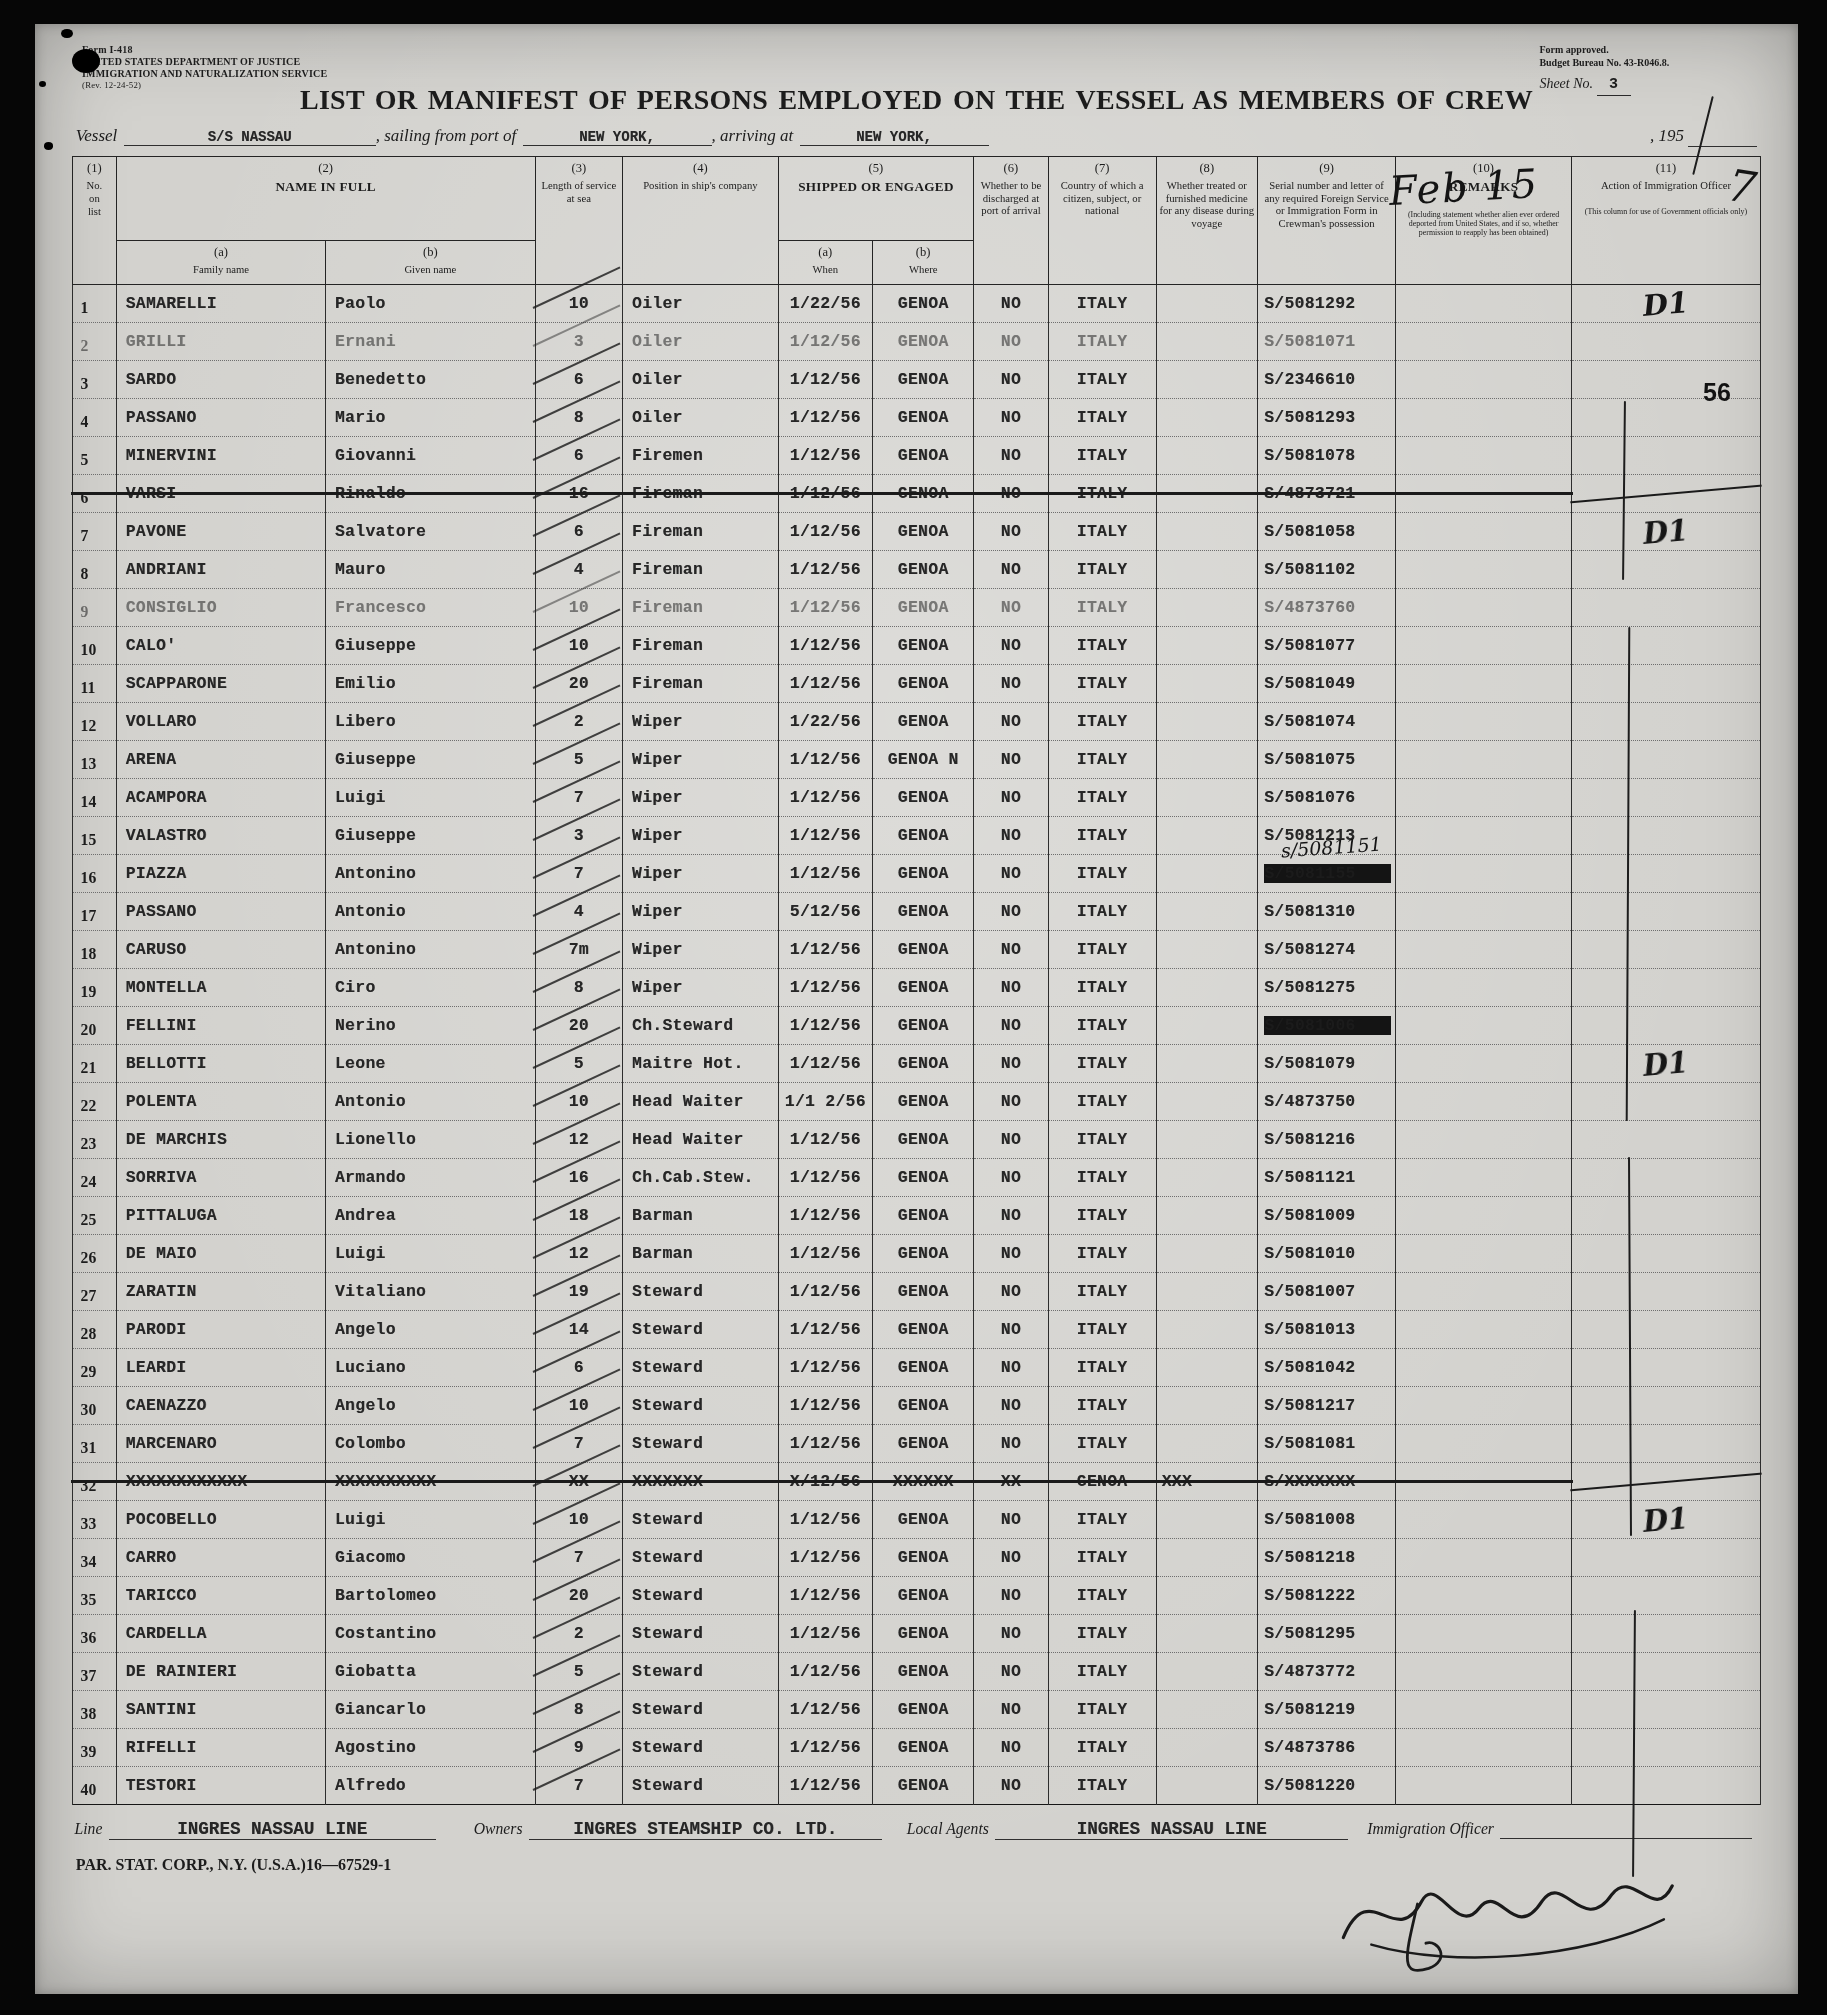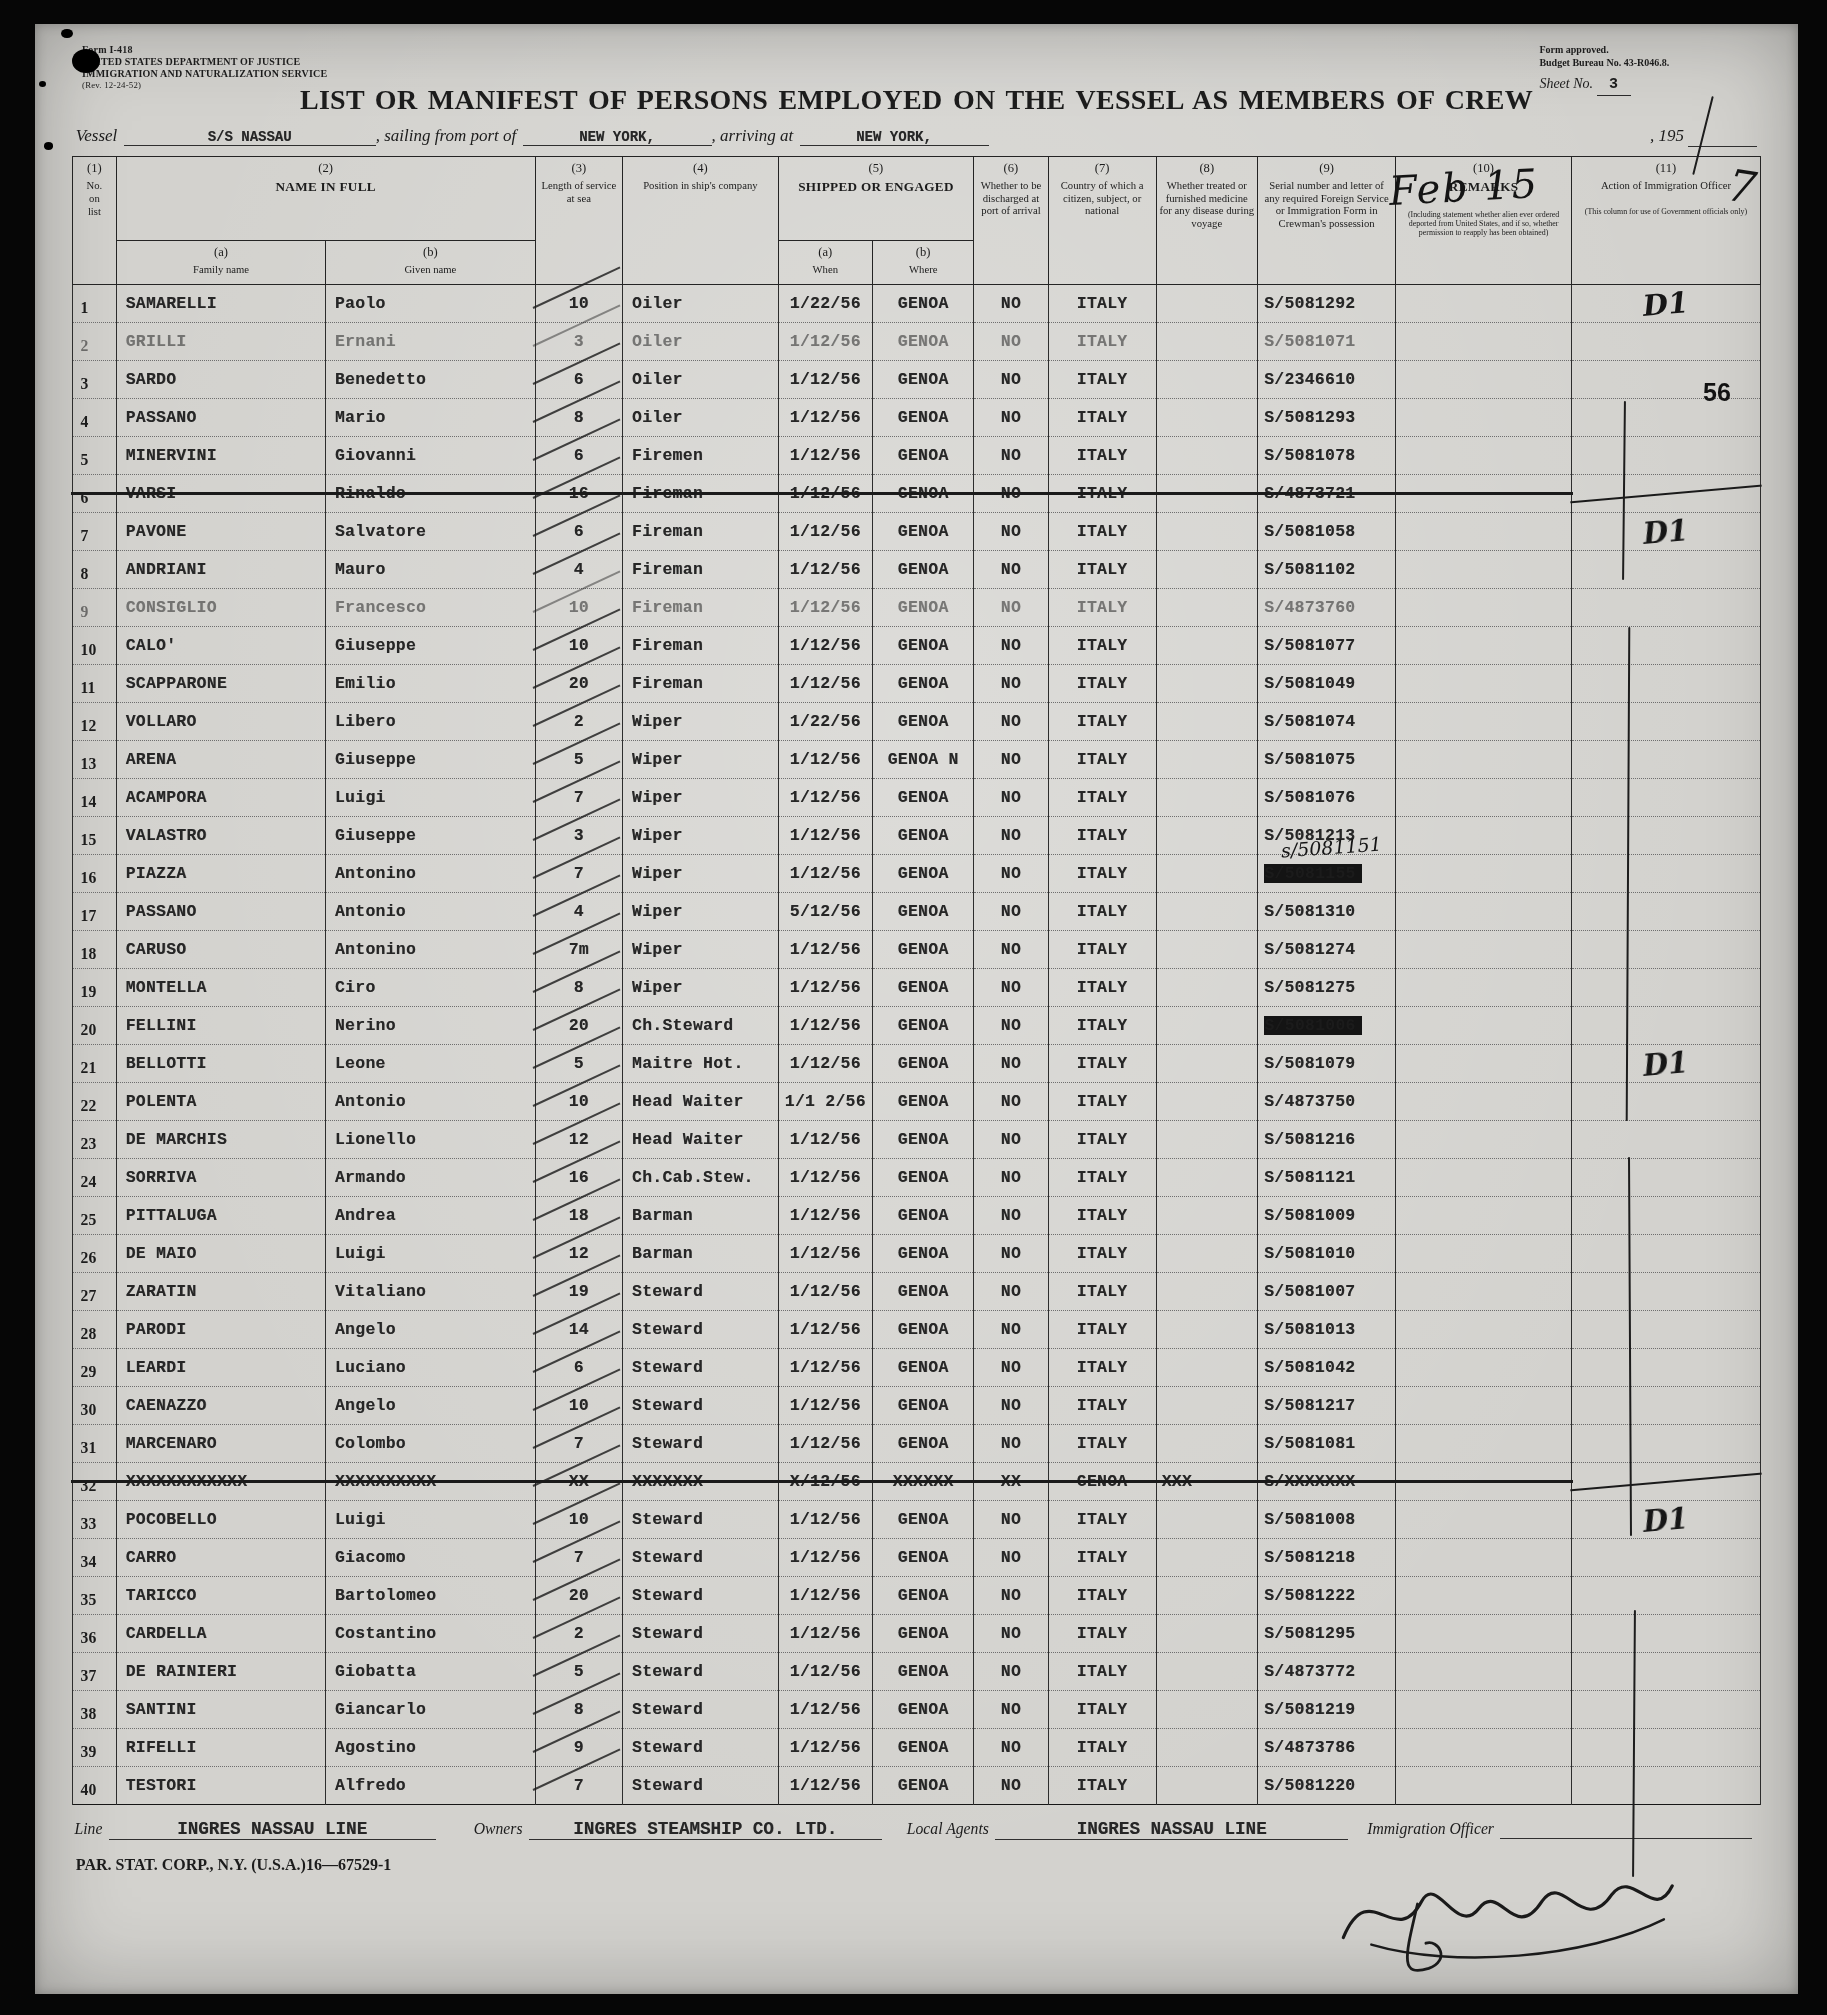--- a/index.html
+++ b/index.html
@@ -62,21 +62,21 @@
   .c-when, .c-where, .c-disch, .c-country { text-align:center; }
   .c-serial { text-align:left; padding-left:6.3px; }
 
   tbody .c-service::after { content:""; position:absolute; left:-2.5px; top:58%; width:96px; height:1.9px; background:rgba(25,25,25,.8); transform:rotate(-25deg); transform-origin:left center; }
 
   tr.crossed td::before { content:""; position:absolute; left:-1.9px; right:-1.9px; top:46%; height:2.5px; background:#1a1a1a; z-index:3; }
   tr.faint { opacity:.55; }
 
   .serial-hand { display:none; position:absolute; top:-19px; left:23px; font-style:italic; font-size:19px; color:#141414; transform:rotate(-4deg); font-family:"DejaVu Serif",serif; }
   .serial-hand.show { display:block; }
-  .serial-type.redacted { display:inline-block; width:98px; height:19px; background:#141414; color:transparent; vertical-align:middle; }
+  .serial-type.redacted { display:inline-block; width:127px; height:19px; background:#141414; color:transparent; vertical-align:middle; }
 
   .c-action { text-align:center; font-family:"DejaVu Serif",serif; font-style:italic; font-weight:bold; font-size:29px; color:#161616; transform:rotate(-5deg); }
 
   
   .hand { font-family:"DejaVu Serif",serif; font-style:italic; color:#141414; position:absolute; z-index:5; }
   .hw-date { left:1354px; top:140px; font-size:40px; transform:rotate(-3deg); letter-spacing:1.9px; }
   .hw-year { left:1693px; top:137px; font-size:44px; transform:rotate(9deg); }
   .page-stamp { position:absolute; left:1668px; top:354px; font-family:"Liberation Sans","DejaVu Sans",sans-serif; font-weight:bold; font-size:25px; color:#121212; z-index:5; }
   .pen { position:absolute; width:2.2px; background:#1d1d1d; border-radius:1.9px; z-index:4; }
   .pen-1 { left:1588px; top:377px; height:179px; transform:rotate(.6deg); }

